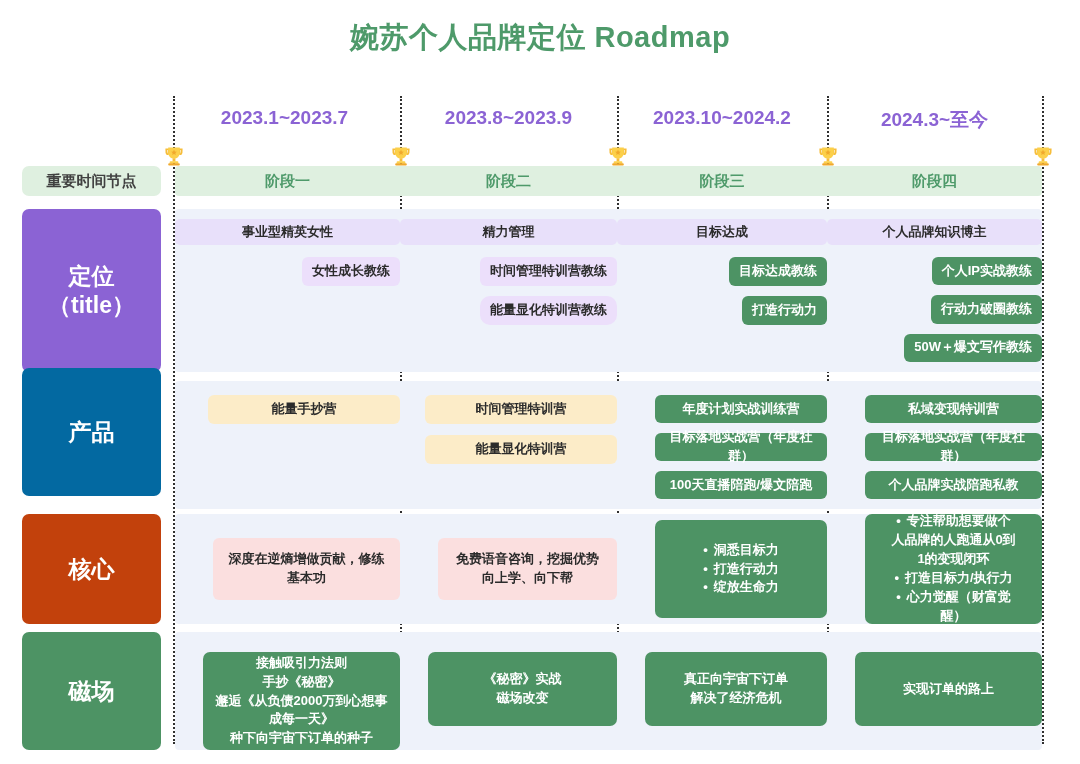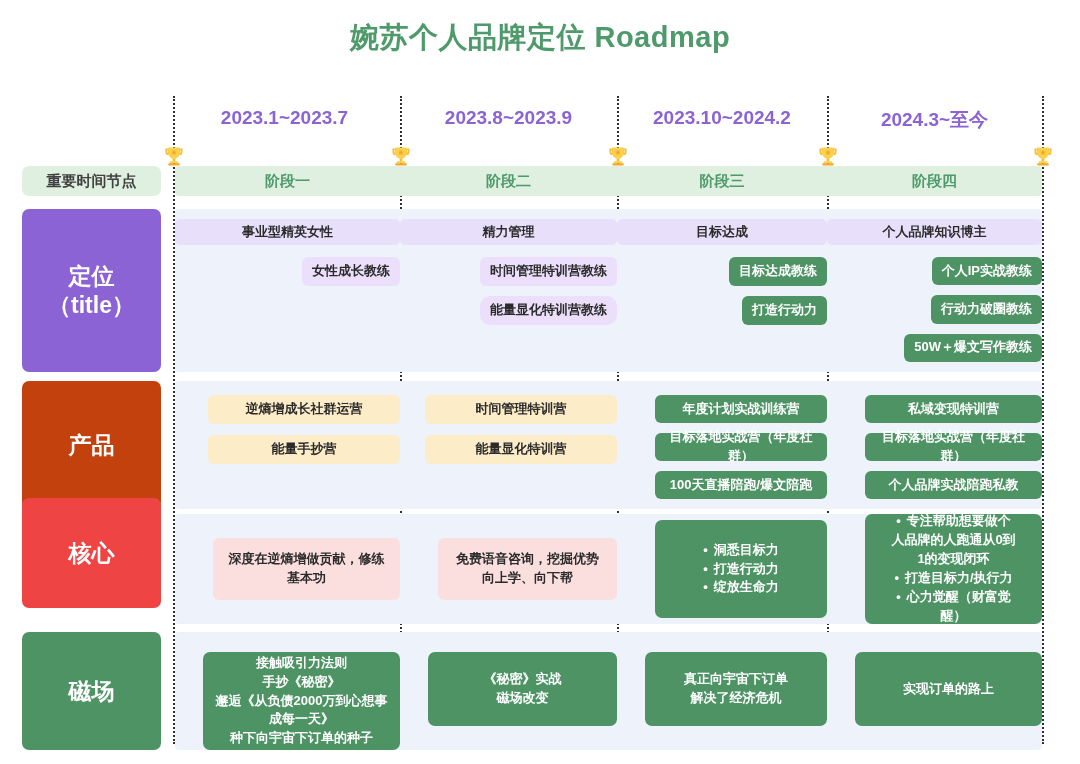--- a/index.html
+++ b/index.html
@@ -318,27 +318,24 @@
           <span class="txt multiline">个人IP实战教练</span>
         </div>
         <div class="chip green">
           <span class="txt multiline">行动力破圈教练</span>
         </div>
         <div class="chip green">
           <span class="txt multiline">50W＋爆文写作教练</span>
         </div>
       </div>
       <div class="rowband" style="top: 381px; height: 128px;"></div>
-      <div class="rowlabel big" style="top: 381px; height: 128px; background: #c2410c;">
+      <div class="rowlabel big" style="top: 368px; height: 128px; background: #0369a1;">
         <span class="multiline">产品</span>
       </div>
       <div class="cell" style="left: 175px; width: 225px; top: 381px; height: 128px; padding-top: 14px;">
-        <div class="chip yellow">
-          <span class="txt multiline">逆熵增成长社群运营</span>
-        </div>
         <div class="chip yellow">
           <span class="txt multiline">能量手抄营</span>
         </div>
       </div>
       <div class="cell" style="left: 400px; width: 217px; top: 381px; height: 128px; padding-top: 14px;">
         <div class="chip yellow">
           <span class="txt multiline">时间管理特训营</span>
         </div>
         <div class="chip yellow">
           <span class="txt multiline">能量显化特训营</span>
@@ -360,21 +357,21 @@
           <span class="txt multiline">私域变现特训营</span>
         </div>
         <div class="chip green" style="width: 177px;">
           <span class="txt multiline">目标落地实战营（年度社群）</span>
         </div>
         <div class="chip green" style="width: 177px;">
           <span class="txt multiline">个人品牌实战陪跑私教</span>
         </div>
       </div>
       <div class="rowband" style="top: 514px; height: 110px;"></div>
-      <div class="rowlabel big" style="top: 498px; height: 110px; background: #ef4444;">
+      <div class="rowlabel big" style="top: 514px; height: 110px; background: #c2410c;">
         <span class="multiline">核心</span>
       </div>
       <div class="cell" style="left: 175px; width: 225px; top: 514px; height: 110px; padding-top: 0px; justify-content: center;">
         <div class="chip pink" style="width: 187px;">
           <span class="txt multiline">深度在逆熵增做贡献，修练基本功</span>
         </div>
       </div>
       <div class="cell" style="left: 400px; width: 217px; top: 514px; height: 110px; padding-top: 0px; justify-content: center;">
         <div class="chip pink" style="width: 179px;">
           <span class="txt multiline">免费语音咨询，挖掘优势

